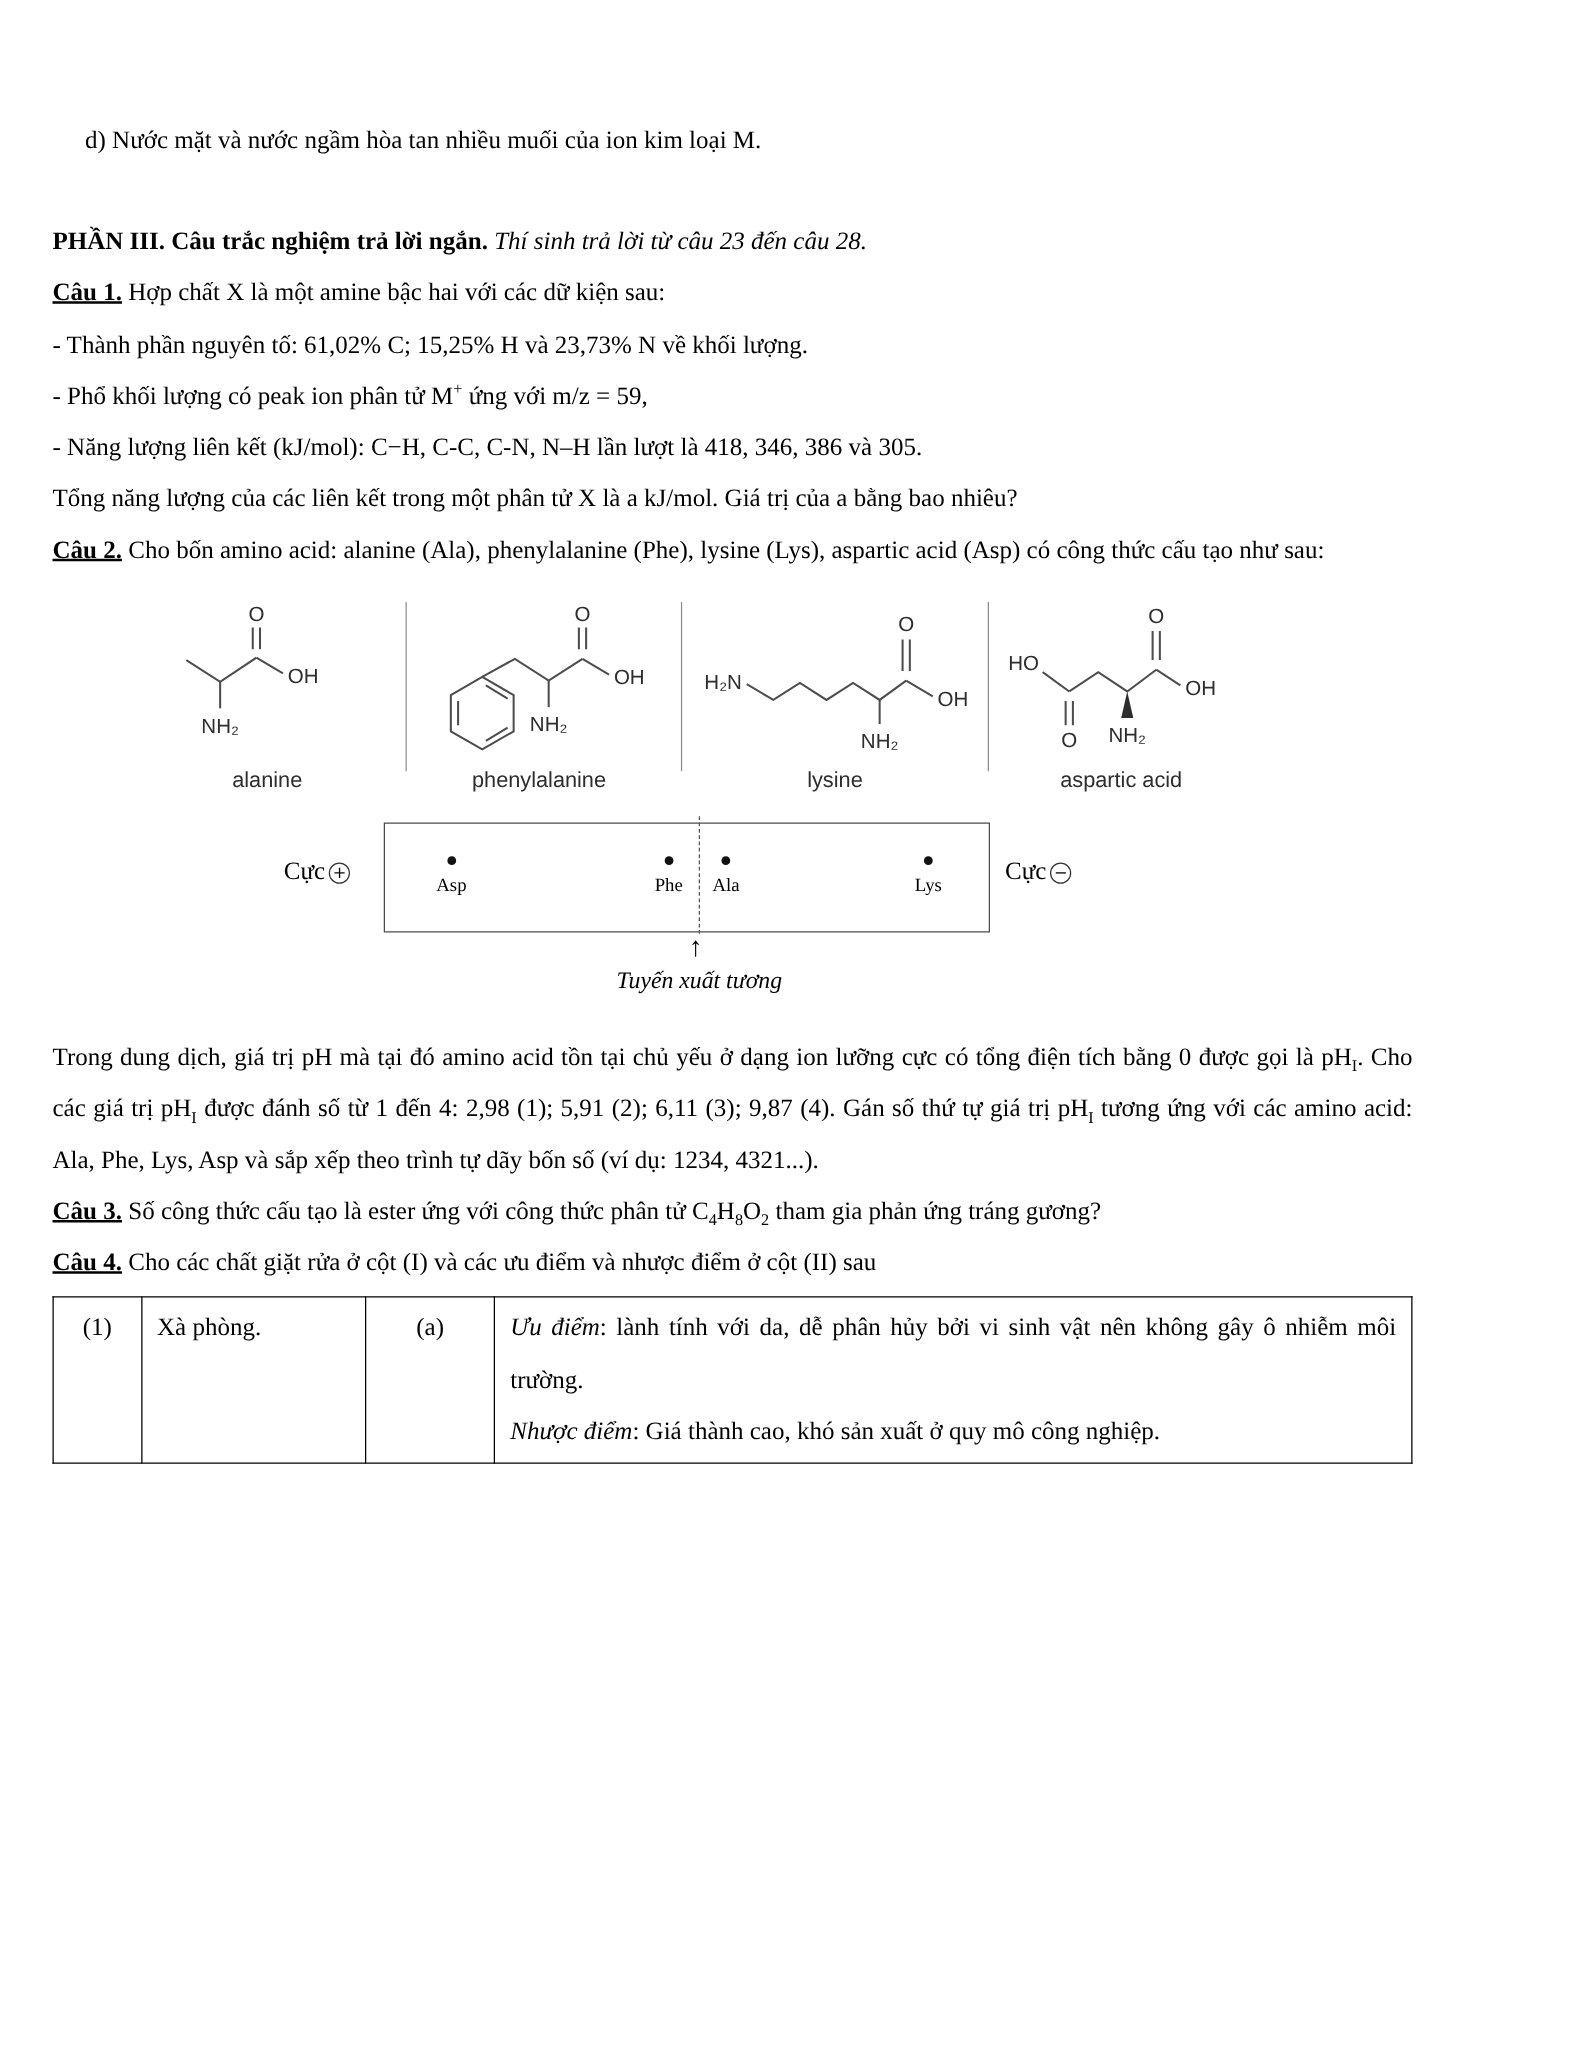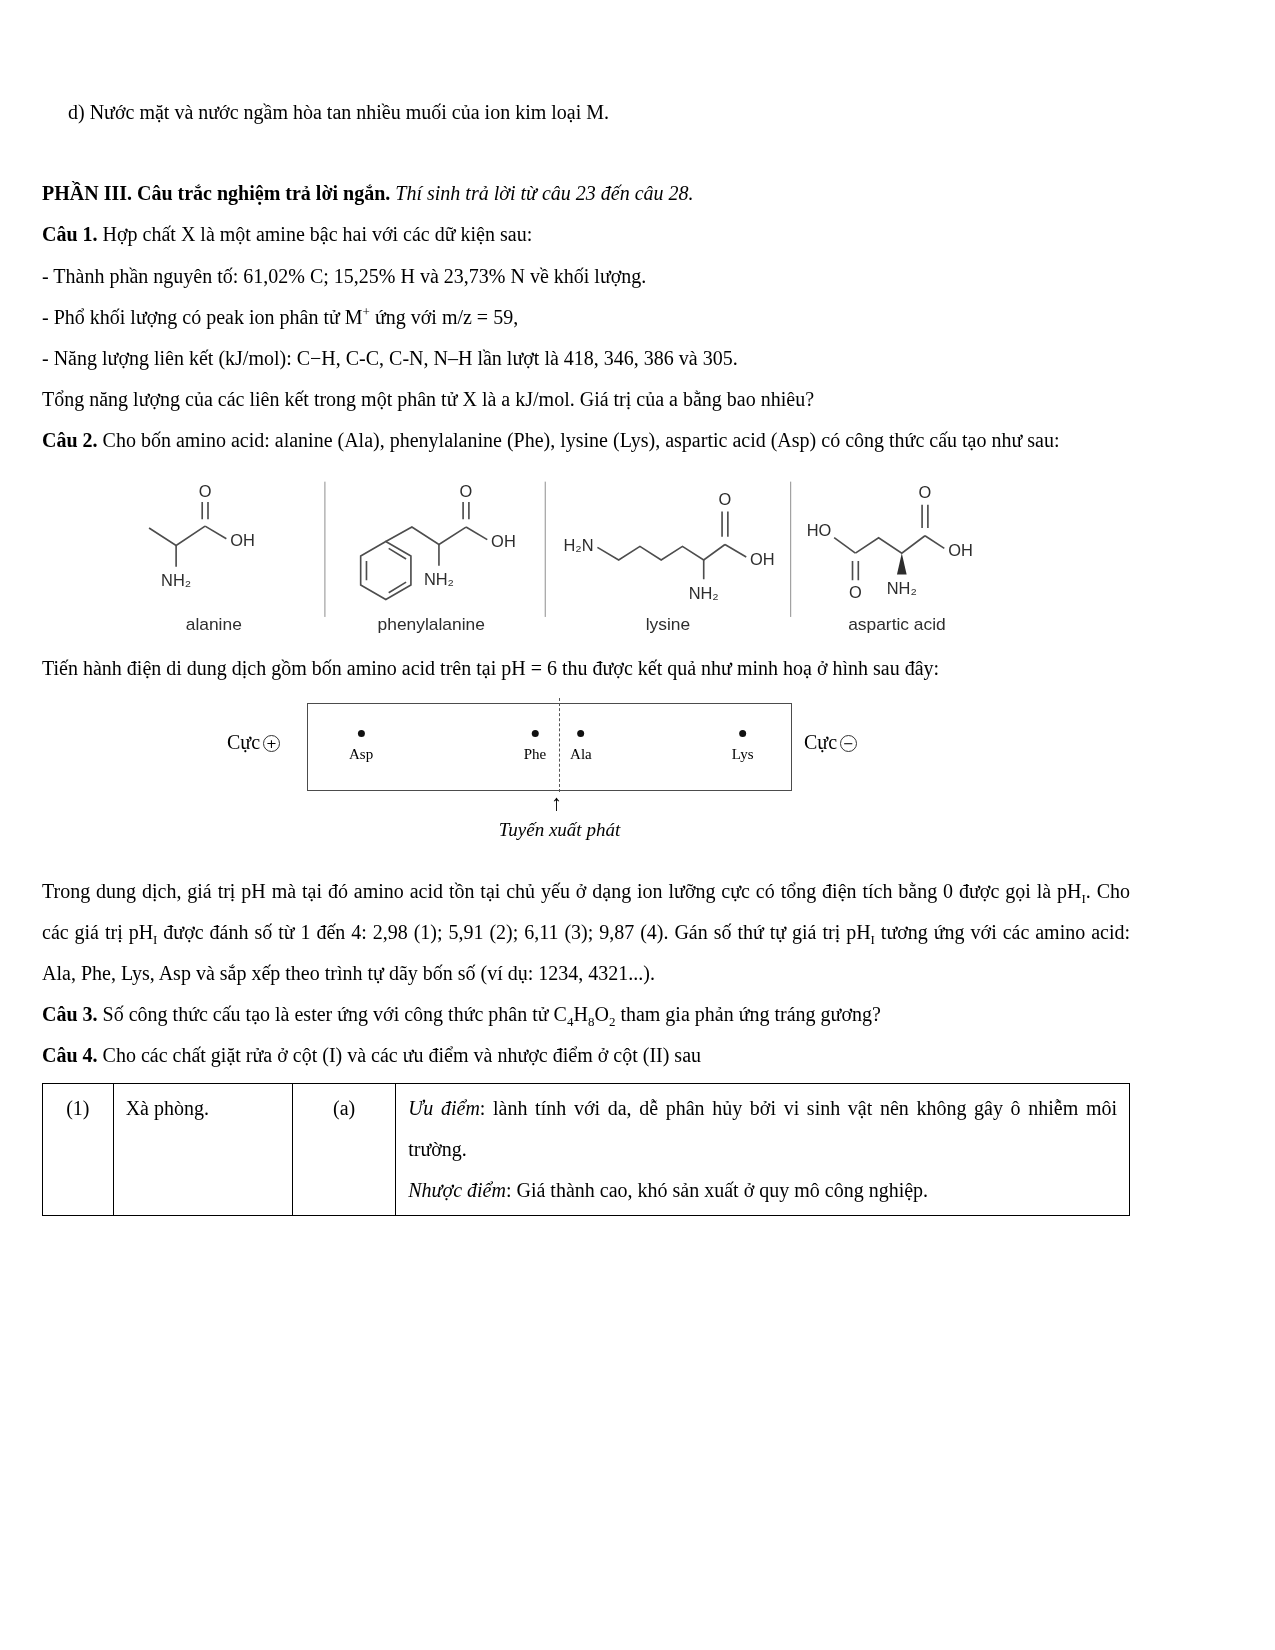--- a/index.html
+++ b/index.html
@@ -7,21 +7,21 @@
   body {
     width: 1275px; height: 1650px; overflow: hidden;
     font-family: "Liberation Serif", serif;
     font-size: 20px; color: #000;
   }
   .page { padding: 76px 145px 40px 42px; margin-top: 16px; }
   p { line-height: 2.06; margin: 0; }
   .justify { text-align: justify; }
   .indent { padding-left: 26px; }
   .mt-section { margin-top: 40px; }
-  .qlabel { font-weight: bold; }
+  .qlabel { font-weight: bold; text-decoration: underline; }
   sup { font-size: 13px; line-height: 0; }
   sub { font-size: 13px; line-height: 0; }
 
   
   .fig-structures { margin: 10px 0 4px 70px; }
   .fig-structures svg { display: block; }
   .bond { stroke: #4d4d4d; stroke-width: 1.7; fill: none; }
   .divider { stroke: #8a8a8a; stroke-width: 1; }
   .atom { font-family: "Liberation Sans", sans-serif; font-size: 17px; fill: #2d2d2d; }
   .molname { font-family: "Liberation Sans", sans-serif; font-size: 18px; fill: #2d2d2d; }
@@ -127,34 +127,33 @@
         <polygon class="wedge" points="817,84 812,106 822,106"></polygon>
         <text class="atom" x="769" y="130" text-anchor="middle">O</text>
         <text class="atom" x="841" y="27" text-anchor="middle">O</text>
         <text class="atom" x="865" y="87" text-anchor="start">OH</text>
         <text class="atom" x="817" y="126" text-anchor="middle">NH₂</text>
         <text class="molname" x="812" y="163" text-anchor="middle">aspartic acid</text>
       </g>
     </svg>
   </div>
 
-  <p class="justify">Tiến hành điện di dung dịch gồm bốn amino acid trên tại pH = 6 thu được kết quả như minh hoạ ở hình sau đây:</p>
 
   <div class="fig-electro">
     <span class="electro-pole pole-left"><span>Cực</span><span class="pole-circle">+</span></span>
     <div class="electro-box">
       <div class="electro-dashed"></div>
       <div class="electro-pt" style="left:11%"><span class="electro-dot"></span><span class="electro-ptlabel">Asp</span></div>
       <div class="electro-pt" style="left:47%"><span class="electro-dot"></span><span class="electro-ptlabel">Phe</span></div>
       <div class="electro-pt" style="left:56.5%"><span class="electro-dot"></span><span class="electro-ptlabel">Ala</span></div>
       <div class="electro-pt" style="left:90%"><span class="electro-dot"></span><span class="electro-ptlabel">Lys</span></div>
     </div>
     <span class="electro-pole pole-right"><span>Cực</span><span class="pole-circle">−</span></span>
     <div class="electro-arrow">↑</div>
-    <div class="electro-start">Tuyến xuất phát</div>
+    <div class="electro-start">Tuyến xuất tương</div>
   </div>
 
   <p class="justify"><span>Trong dung dịch, giá trị pH mà tại đó amino acid tồn tại chủ yếu ở dạng ion lưỡng cực có tổng điện tích bằng 0 được gọi là pH</span><sub>I</sub><span>. Cho các giá trị pH</span><sub>I</sub><span> được đánh số từ 1 đến 4: 2,98 (1); 5,91 (2); 6,11 (3); 9,87 (4). Gán số thứ tự giá trị pH</span><sub>I</sub><span> tương ứng với các amino acid: Ala, Phe, Lys, Asp và sắp xếp theo trình tự dãy bốn số (ví dụ: 1234, 4321...).</span></p>
 
   <p class="justify"><b class="qlabel">Câu 3.</b><span> Số công thức cấu tạo là ester ứng với công thức phân tử C</span><sub>4</sub><span>H</span><sub>8</sub><span>O</span><sub>2</sub><span> tham gia phản ứng tráng gương?</span></p>
 
   <p><b class="qlabel">Câu 4.</b><span> Cho các chất giặt rửa ở cột (I) và các ưu điểm và nhược điểm ở cột (II) sau</span></p>
 
   <table class="q4">
     <colgroup>

